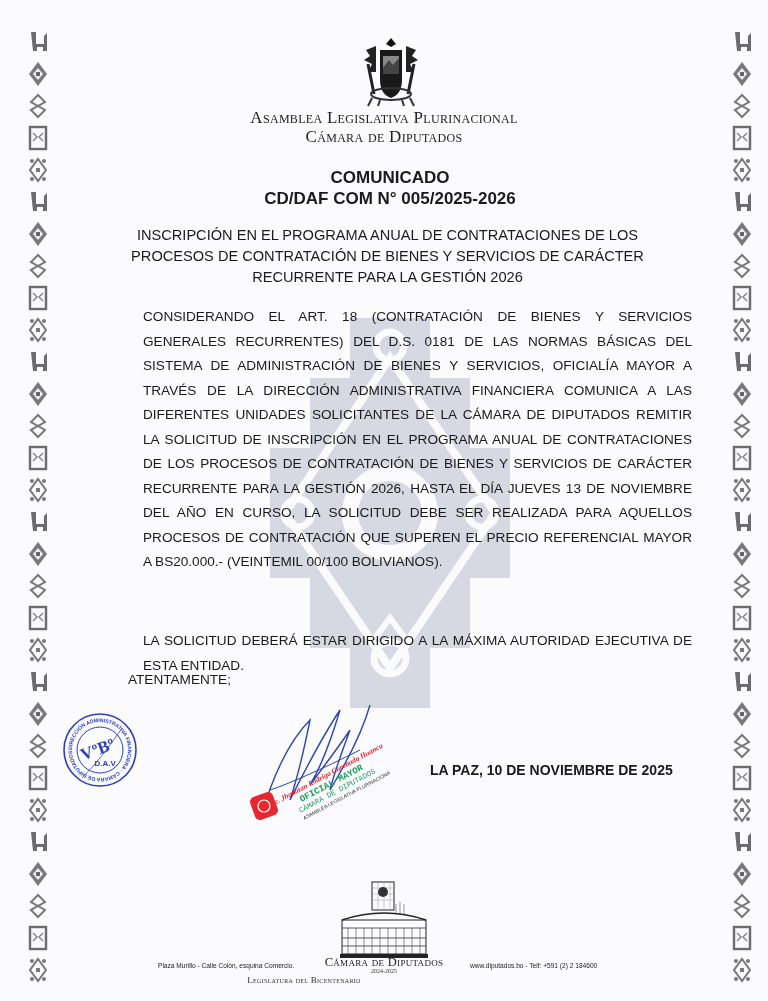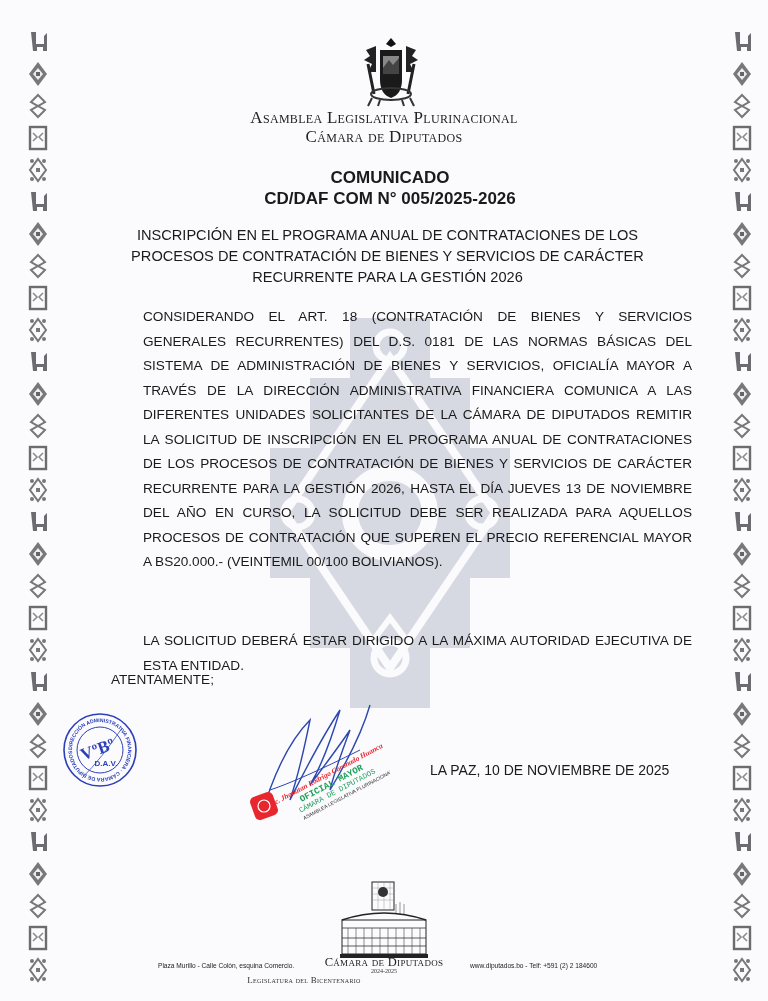--- a/index.html
+++ b/index.html
@@ -22,22 +22,22 @@
 
   .com-title { position: absolute; left: 0; width: 780px; text-align: center; font-weight: bold; font-size: 17px; }
   .com-title.t1 { top: 168px; }
   .com-title.t2 { top: 189px; }
 
   .subject { position: absolute; left: 115px; width: 545px; top: 225px; text-align: center; font-weight: normal; font-size: 14.6px; line-height: 21px; }
 
   .body-p { position: absolute; left: 118px; width: 549px; font-size: 13.6px; line-height: 24.5px; text-align: justify; margin-left: 25px; }
   .body-p.p1 { top: 305px; }
   .body-p.p2 { top: 629px; }
-  .closing { position: absolute; left: 111px; top: 672px; font-size: 13.6px; }
-  .date { position: absolute; left: 430px; top: 762px; font-size: 14px; }
+  .closing { position: absolute; left: 128px; top: 672px; font-size: 13.6px; }
+  .date { position: absolute; left: 430px; top: 762px; font-size: 14px; font-weight: bold; }
 
   .vobo-stamp { position: absolute; left: 62px; top: 712px; width: 76px; height: 76px; }
   .signature { position: absolute; left: 240px; top: 690px; width: 150px; height: 140px; }
 
   .footer-logo { position: absolute; left: 338px; top: 880px; width: 92px; height: 80px; }
   .footer-name { position: absolute; left: 0; width: 768px; text-align: center; font-family: "Liberation Serif", serif; font-variant: small-caps; font-size: 12.5px; color: #222; top: 955px; letter-spacing: 0.3px; }
   .footer-years { position: absolute; left: 0; width: 768px; text-align: center; font-family: "Liberation Serif", serif; font-size: 6px; color: #333; top: 968px; }
   .footer-leg { position: absolute; left: 0; width: 608px; text-align: center; font-family: "Liberation Serif", serif; font-variant: small-caps; font-size: 9px; color: #333; top: 975px; letter-spacing: 0.3px; }
   .footer-address { position: absolute; left: 158px; top: 962px; font-size: 6.6px; color: #222; }
   .footer-contact { position: absolute; left: 470px; top: 962px; font-size: 6.6px; color: #222; }

